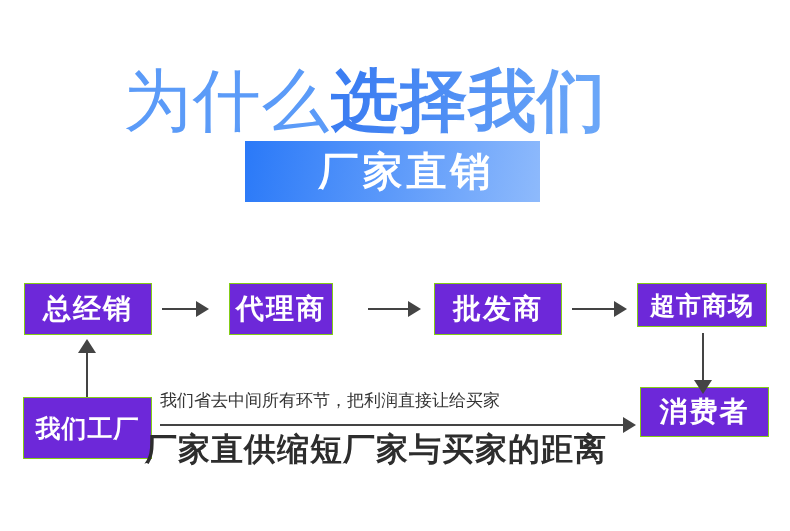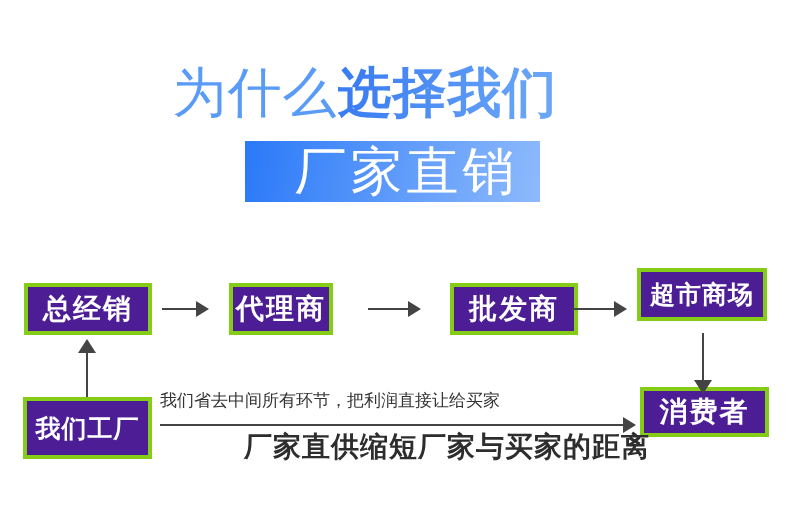--- a/index.html
+++ b/index.html
@@ -2,54 +2,54 @@
 <html><head>
 <meta charset="utf-8">
 <style>
   html,body{margin:0;padding:0;background:#fff;}
   .canvas{
     position:relative;width:790px;height:531px;background:#ffffff;overflow:hidden;
     font-family:"Liberation Sans","DejaVu Sans",sans-serif;
   }
   
   .title{
-    position:absolute;left:0;top:50px;width:730px;height:86px;
-    text-align:center;font-size:54px;line-height:84px;white-space:nowrap;
+    position:absolute;left:0;top:58px;width:730px;height:86px;
+    text-align:center;font-size:68px;line-height:84px;white-space:nowrap;
     letter-spacing:1px;
   }
   .title .light{
     font-weight:300;color:#5b9bf8;
   }
   .title .heavy{
     font-weight:900;
     background:linear-gradient(100deg,#3c7ef2 10%,#6aa6f8 90%);
     -webkit-background-clip:text;background-clip:text;
     color:transparent;
   }
   
   .banner{
     position:absolute;left:245px;top:141px;width:295px;height:61px;
     background:linear-gradient(100deg,#2a79f8 0%,#8ebafc 100%);
     display:flex;align-items:center;justify-content:center;
   }
   .banner span{
-    color:#ffffff;font-size:52px;font-weight:normal;letter-spacing:4px;margin-left:28px;
+    color:#ffffff;font-size:40px;font-weight:bold;letter-spacing:4px;margin-left:28px;
   }
   
   .fbox{
-    position:absolute;background:#4c1d95;border:4px solid #84cc16;
+    position:absolute;background:#6d28d9;border:1px solid #84cc16;
     display:flex;align-items:center;justify-content:center;box-sizing:border-box;
   }
   .fbox span{color:#ffffff;font-weight:bold;letter-spacing:2px;}
   .box-3 span{font-size:28px;}
   .box-4 span{font-size:25px;letter-spacing:1px;}
   .b1{left:24px;top:283px;width:128px;height:52px;}
   .b2{left:229px;top:283px;width:104px;height:52px;}
-  .b3{left:450px;top:283px;width:128px;height:52px;}
-  .b4{left:637px;top:268px;width:130px;height:53px;text-align:right;}
+  .b3{left:434px;top:283px;width:128px;height:52px;}
+  .b4{left:637px;top:283px;width:130px;height:44px;text-align:right;}
   .b5{left:23px;top:397px;width:129px;height:62px;}
   .b6{left:640px;top:387px;width:129px;height:50px;}
   
   .hline{position:absolute;height:2px;background:#444444;}
   .vline{position:absolute;width:2px;background:#444444;}
   .head-right{
     position:absolute;width:0;height:0;
     border-left:13px solid #444444;
     border-top:8px solid transparent;border-bottom:8px solid transparent;
   }
@@ -63,21 +63,21 @@
     border-top:14px solid #444444;
     border-left:9px solid transparent;border-right:9px solid transparent;
   }
   
   .note{
     position:absolute;left:160px;top:389px;width:460px;
     font-size:17px;color:#333333;white-space:nowrap;
   }
   .slogan{
     position:absolute;left:145px;top:428px;width:505px;
-    text-align:right;font-size:28px;font-weight:bold;color:#2d2d2d;
+    text-align:left;font-size:32px;font-weight:bold;color:#2d2d2d;
     letter-spacing:1px;white-space:nowrap;
   }
 </style>
 </head>
 <body>
 
 <div class="canvas">
 
   <div class="title">
     <span class="light">为什么</span><span class="heavy">选择我们</span>

